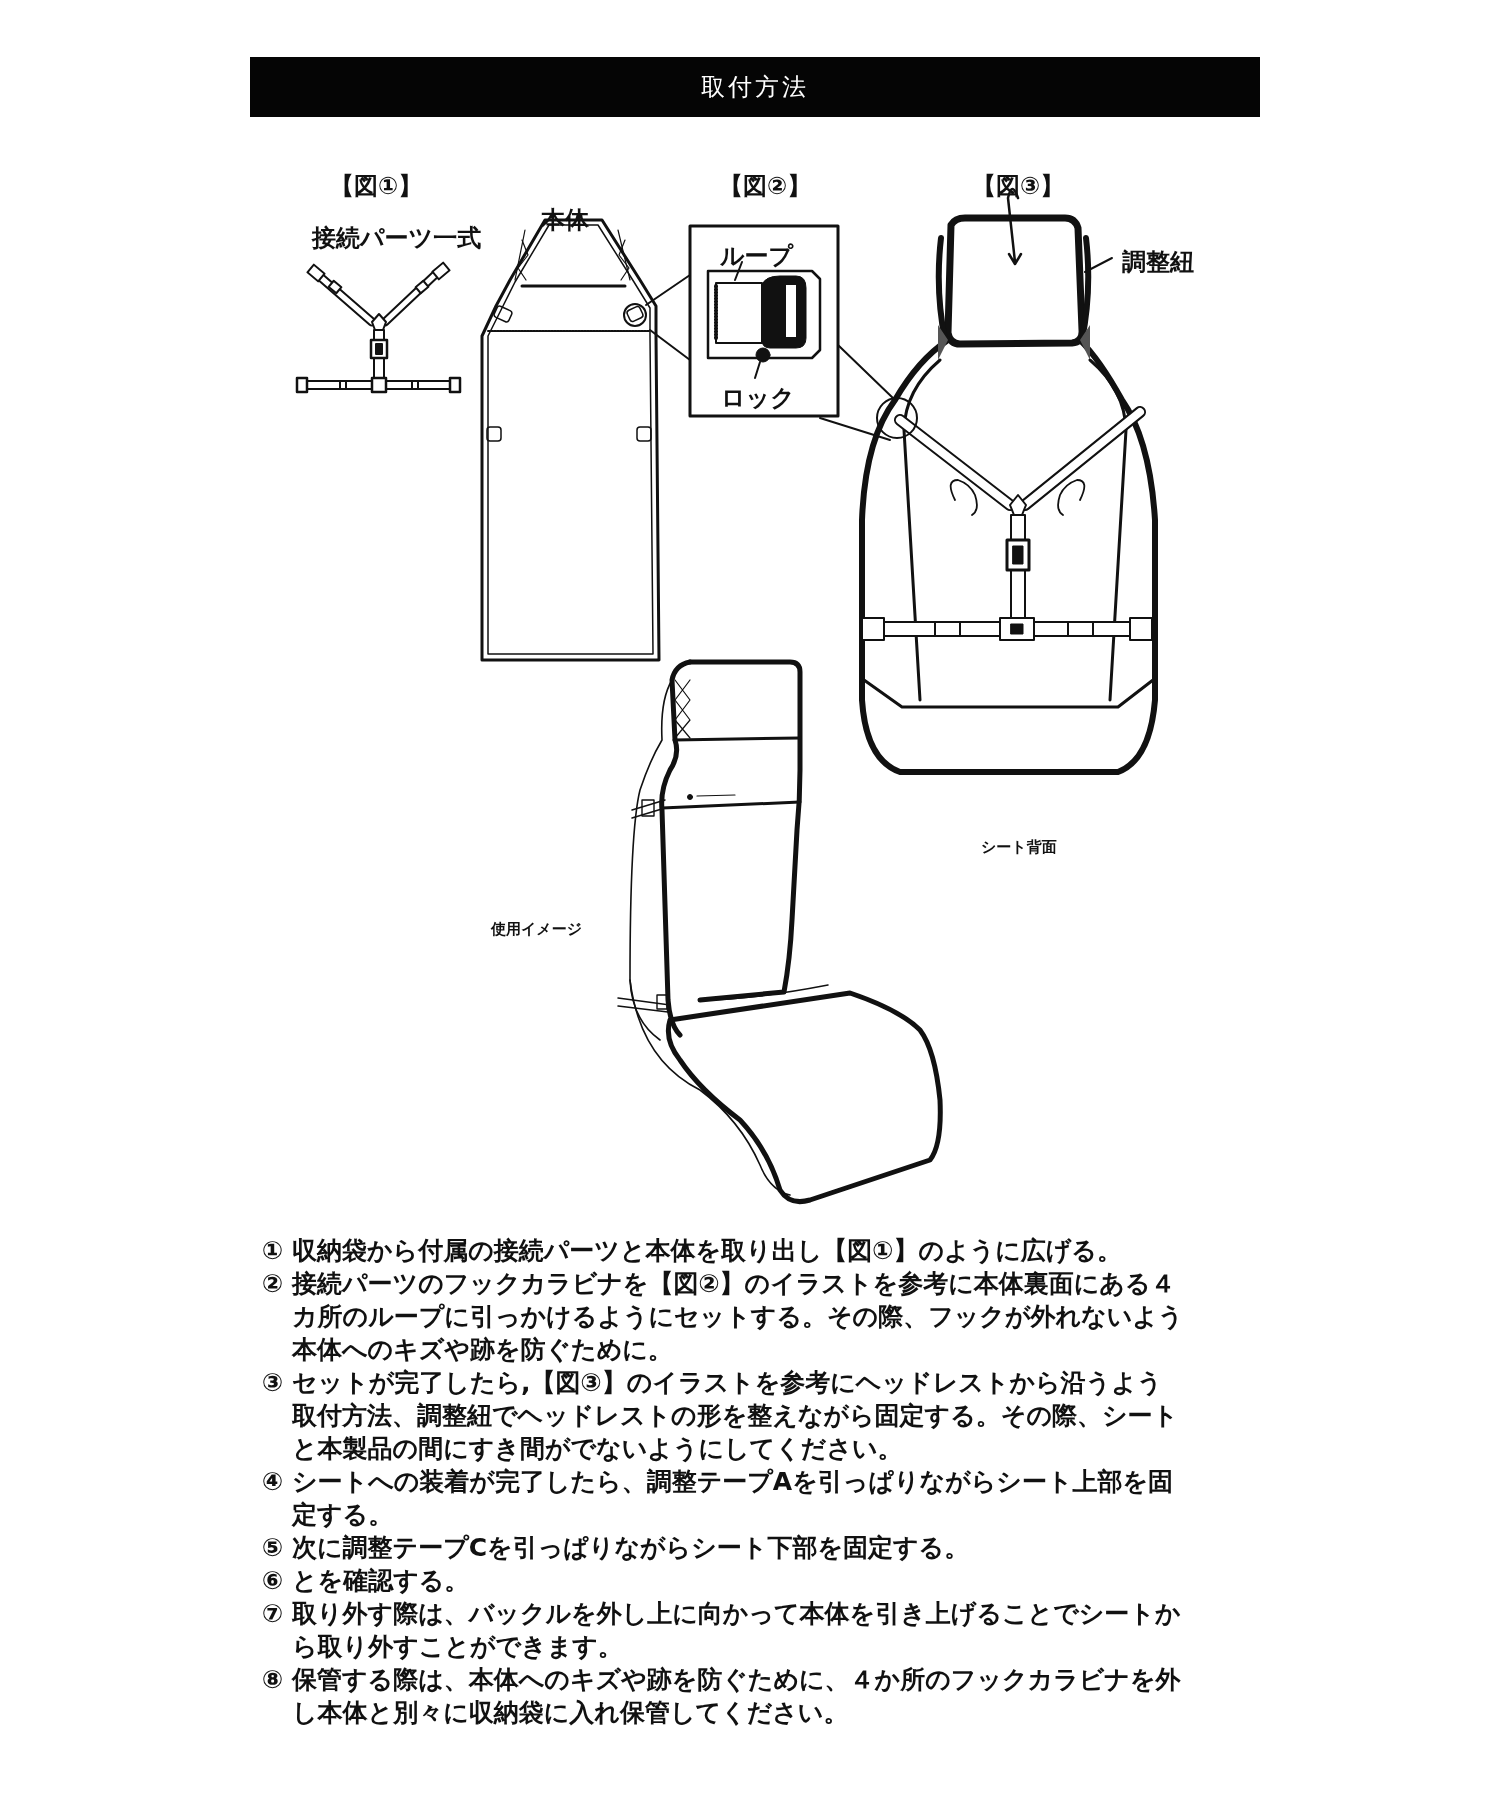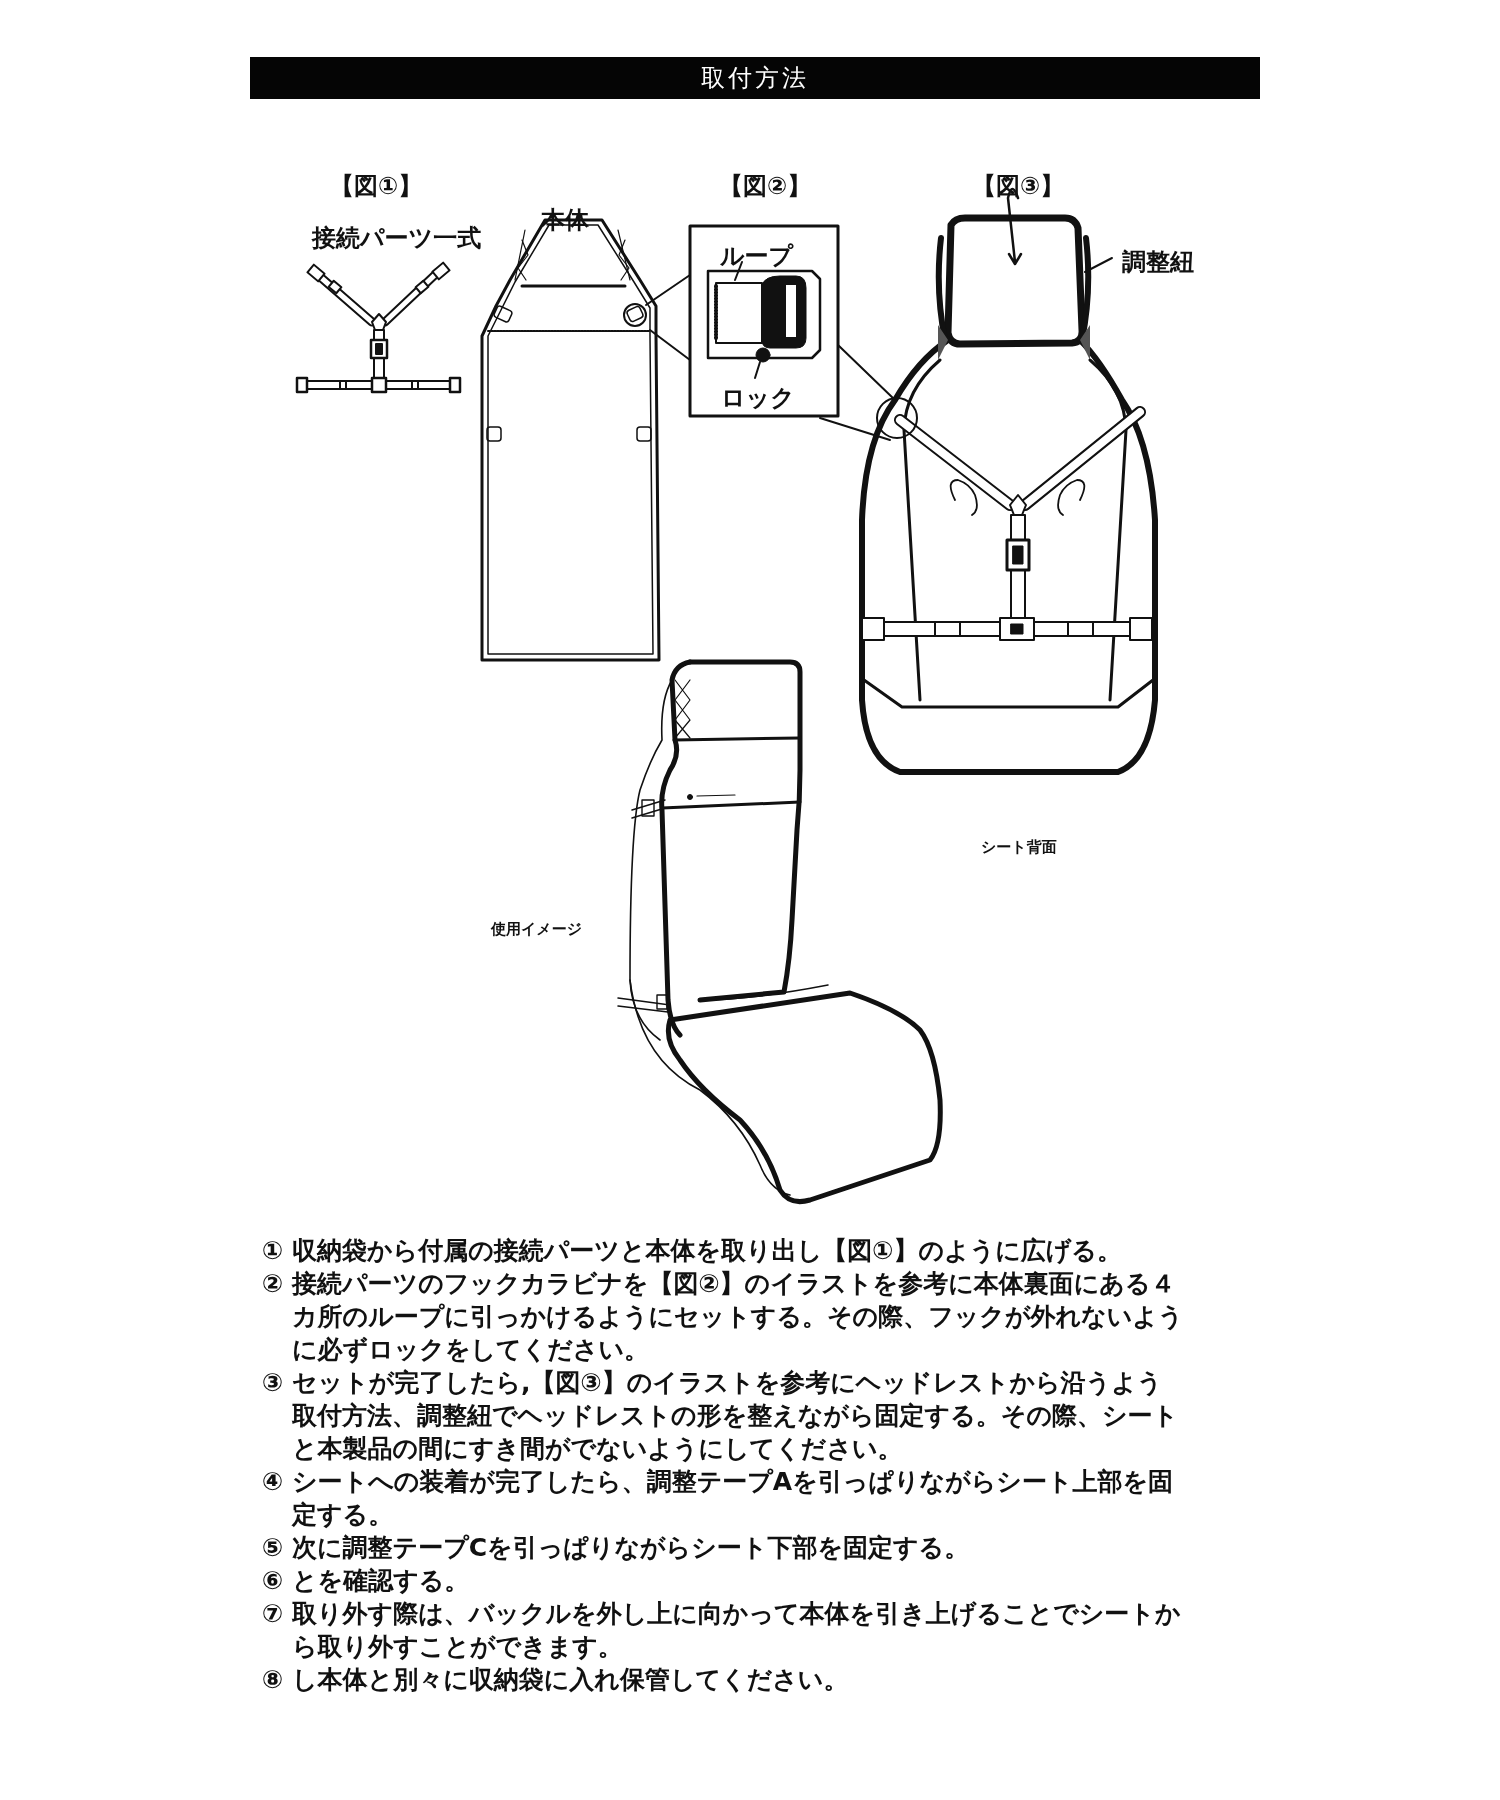--- a/index.html
+++ b/index.html
@@ -1,18 +1,18 @@
 <!DOCTYPE html>
 <html><head>
 <meta charset="utf-8">
 <style>
   html, body { margin: 0; padding: 0; background: #ffffff; }
   body { width: 1500px; height: 1800px; position: relative; overflow: hidden;
          font-family: "DejaVu Sans", sans-serif; color: #111; }
-  .header-bar { position: absolute; left: 250px; top: 57px; width: 1010px; height: 42px;
+  .header-bar { position: absolute; left: 250px; top: 57px; width: 1010px; height: 60px;
          background: #050505; color: #fff; display: flex; align-items: center; justify-content: center;
          font-size: 24px; letter-spacing: 3px; }
   .label { position: absolute; font-weight: bold; white-space: nowrap; }
   .fig-label { font-size: 24px; }
   .part-label { font-size: 24px; }
   .small-label { font-size: 15px; margin-top: 32px; }
   svg.art { position: absolute; left: 0; top: 0; }
   .instructions { position: absolute; left: 262px; top: 1234px; width: 1000px;
          font-size: 25px; font-weight: bold; line-height: 33px; }
   .step { display: flex; }
@@ -151,21 +151,21 @@
     <span class="num">①</span>
     <span class="txt">
         <span class="cont">収納袋から付属の接続パーツと本体を取り出し【図①】のように広げる。</span>
       </span>
   </div>
   <div class="step">
     <span class="num">②</span>
     <span class="txt">
       <span class="cont">接続パーツのフックカラビナを【図②】のイラストを参考に本体裏面にある４</span>
       <span class="cont">カ所のループに引っかけるようにセットする。その際、フックが外れないよう</span>
-      <span class="cont">に必ずロックをしてください。</span>
+      <span class="cont">本体へのキズや跡を防ぐために。</span>
     </span>
   </div>
   <div class="step">
     <span class="num">③</span>
     <span class="txt">
       <span class="cont">セットが完了したら,【図③】のイラストを参考にヘッドレストから沿うよう</span>
       <span class="cont">取付方法、調整紐でヘッドレストの形を整えながら固定する。その際、シート</span>
       <span class="cont">と本製品の間にすき間がでないようにしてください。</span>
     </span>
   </div>
@@ -191,16 +191,17 @@
   <div class="step">
     <span class="num">⑦</span>
     <span class="txt">
       <span class="cont">取り外す際は、バックルを外し上に向かって本体を引き上げることでシートか</span>
       <span class="cont">ら取り外すことができます。</span>
     </span>
   </div>
   <div class="step">
     <span class="num">⑧</span>
     <span class="txt">
+      <span class="cont">保管する際は、本体へのキズや跡を防ぐために、４か所のフックカラビナを外</span>
       <span class="cont">し本体と別々に収納袋に入れ保管してください。</span>
     </span>
   </div>
 </div>
 
 </body></html>

